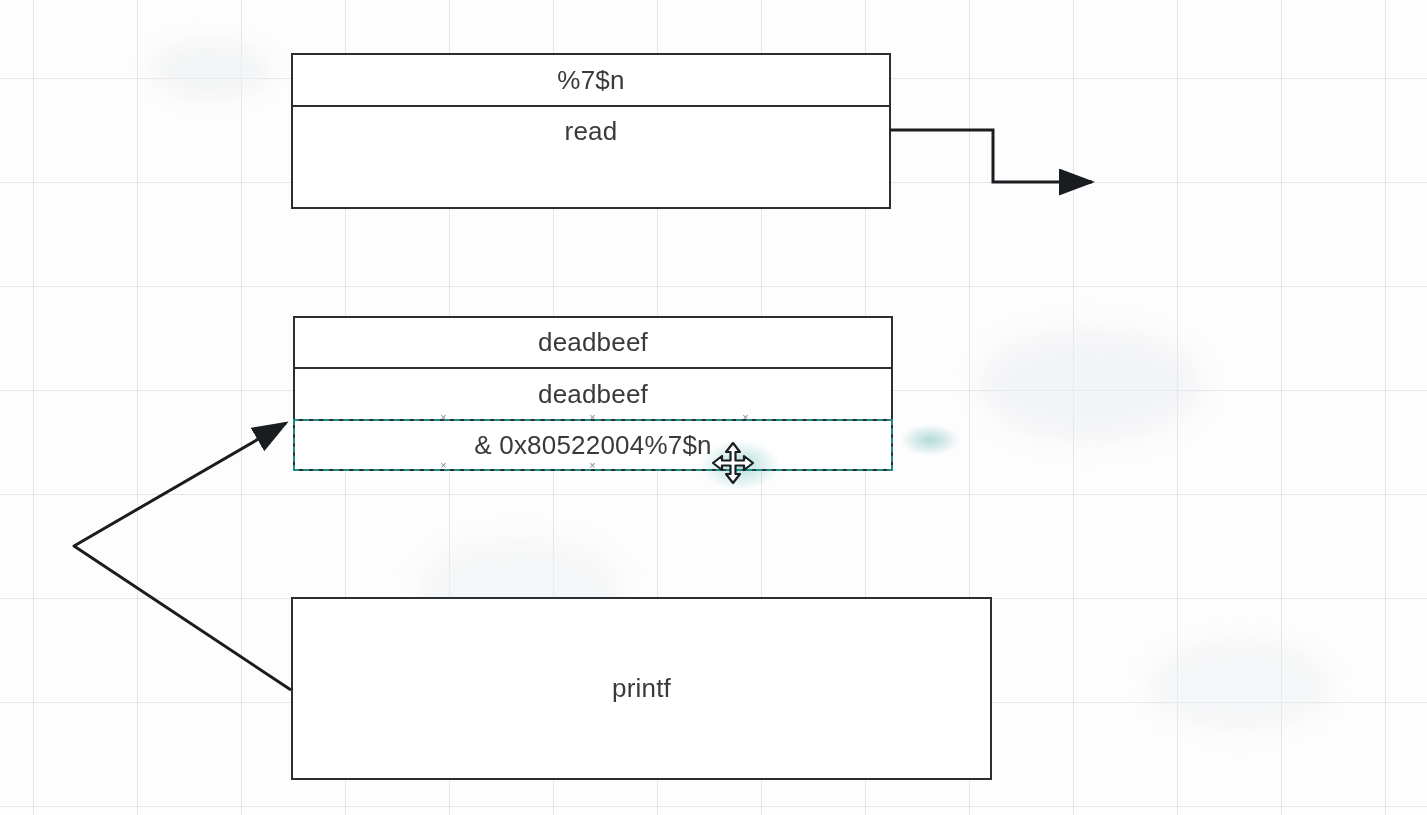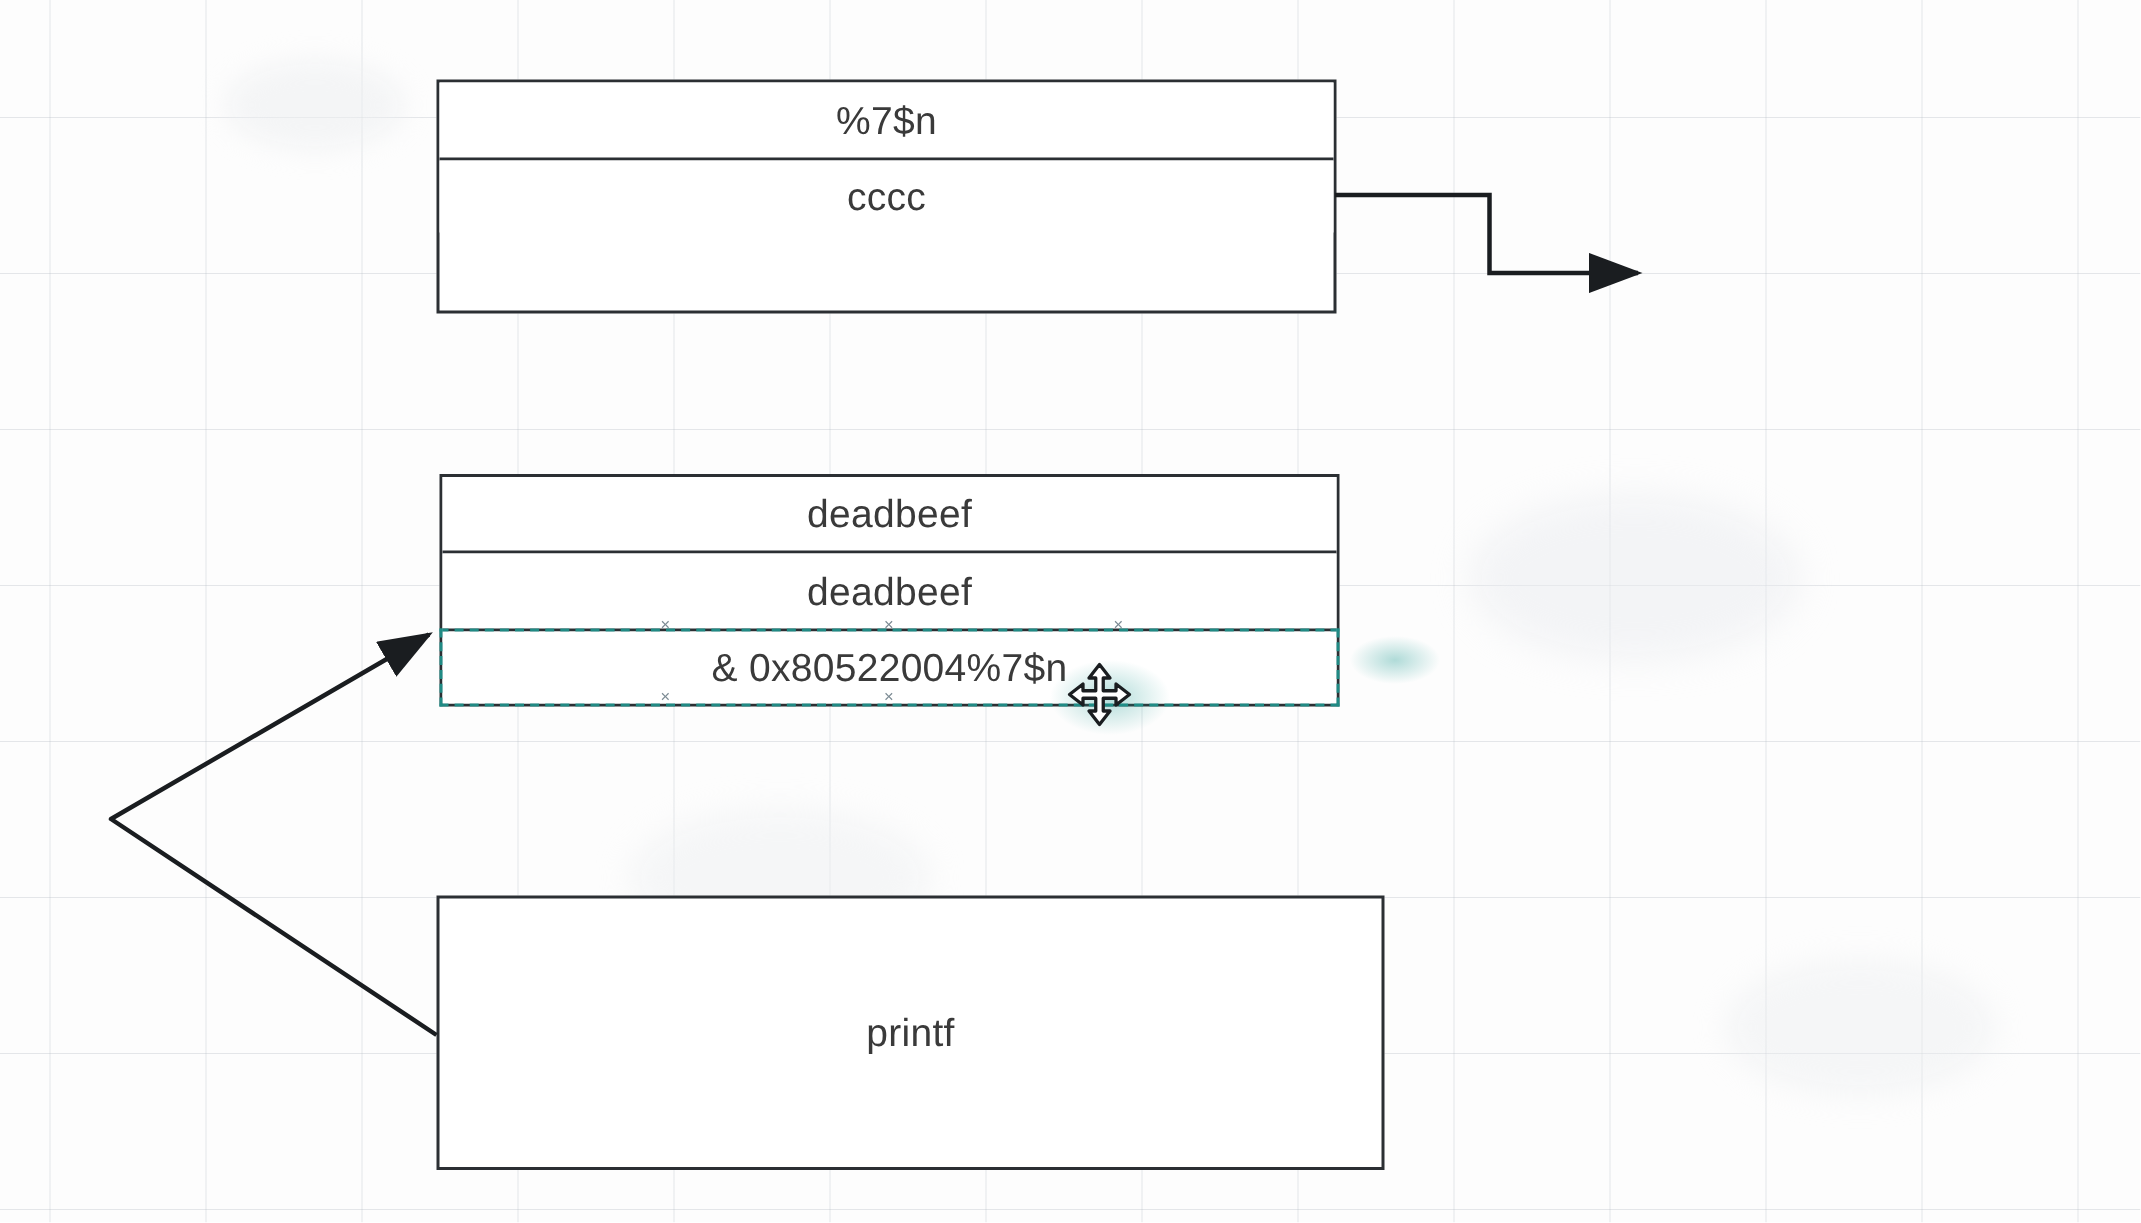--- a/index.html
+++ b/index.html
@@ -112,21 +112,21 @@
   <div class="blotch" style="left:150px; top:40px; width:120px; height:60px; background:rgba(236,238,240,0.55); filter:blur(9px);"></div>
   <div class="blotch" style="left:980px; top:330px; width:220px; height:110px; background:rgba(234,236,239,0.5); filter:blur(12px);"></div>
   <div class="blotch" style="left:420px; top:540px; width:200px; height:90px; background:rgba(237,239,241,0.5); filter:blur(11px);"></div>
   <div class="blotch" style="left:1150px; top:640px; width:180px; height:90px; background:rgba(235,237,240,0.45); filter:blur(10px);"></div>
 
   <div class="stack" style="left:291px; top:53px; width:600px; height:156px;">
     <div class="stack-row" style="height:52px;">
       <span class="row-label">%7$n</span>
     </div>
     <div class="stack-row" style="height:48px;">
-      <span class="row-label">cccc</span>
+      <span class="row-label">read</span>
     </div>
   </div>
 
 
   <div class="stack" style="left:293px; top:316px; width:600px; height:155px;">
     <div class="stack-row" style="height:51px;">
       <span class="row-label">deadbeef</span>
     </div>
     <div class="stack-row" style="height:52px;">
       <span class="row-label">deadbeef</span>
@@ -140,21 +140,21 @@
   <div class="sel-glow" style="left:900px; top:424px; width:60px; height:32px;"></div>
   <div class="sel-glow" style="left:700px; top:440px; width:80px; height:50px;"></div>
 
   <div class="sel-handle" style="left:439px; top:413px;">×</div>
   <div class="sel-handle" style="left:588px; top:413px;">×</div>
   <div class="sel-handle" style="left:741px; top:413px;">×</div>
   <div class="sel-handle" style="left:439px; top:461px;">×</div>
   <div class="sel-handle" style="left:588px; top:461px;">×</div>
   <div class="sel-handle" style="left:741px; top:461px;">×</div>
 
-  <div class="box" style="left:291px; top:597px; width:632px; height:183px;">
+  <div class="box" style="left:291px; top:597px; width:701px; height:183px;">
     <span class="box-label">printf</span>
   </div>
 
   <svg class="overlay" viewBox="0 0 1427 815">
     <defs>
       <marker id="arrowhead" markerWidth="12" markerHeight="9" refX="11" refY="4.5" orient="auto">
         <polygon points="0 0, 12 4.5, 0 9" fill="#1a1d20"></polygon>
       </marker>
     </defs>
 

